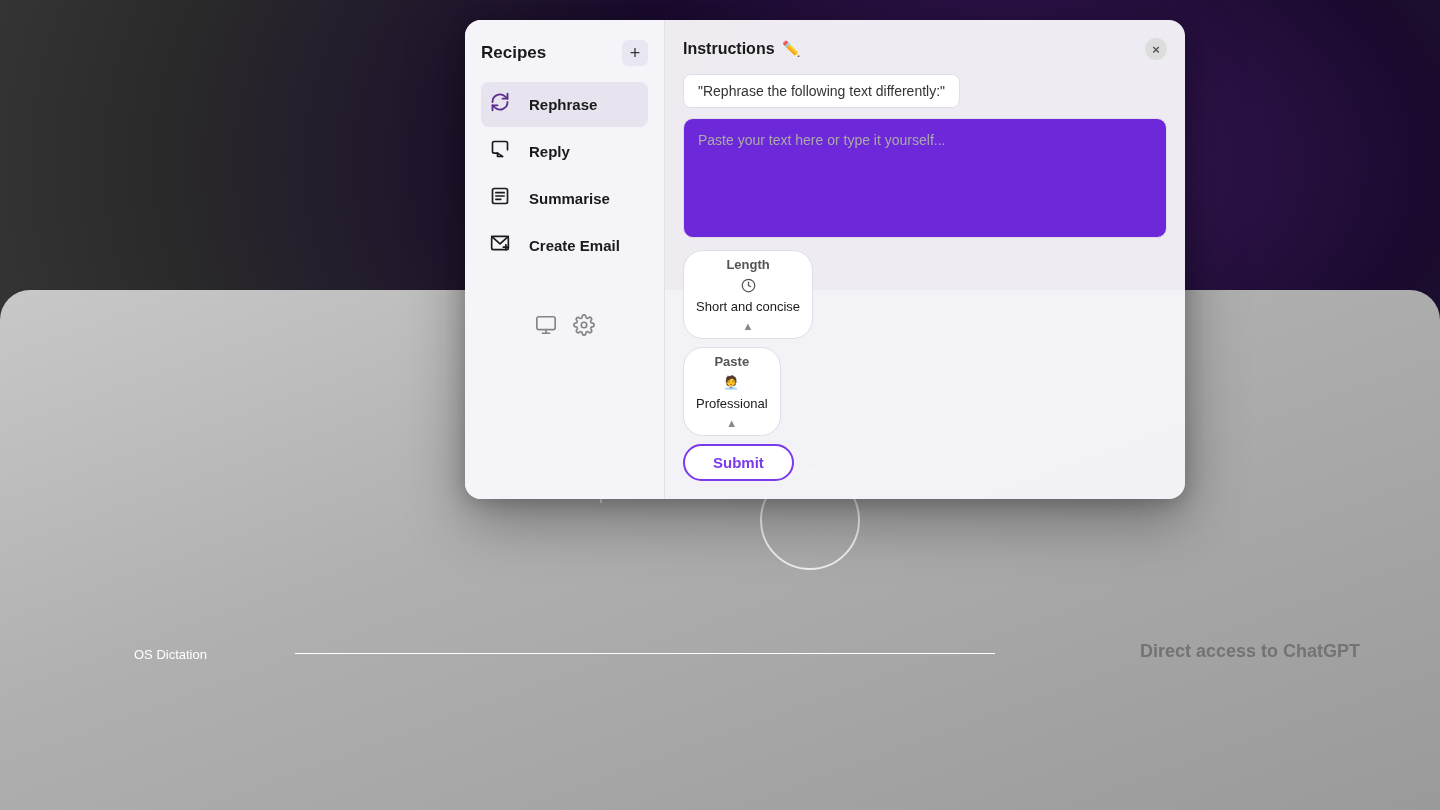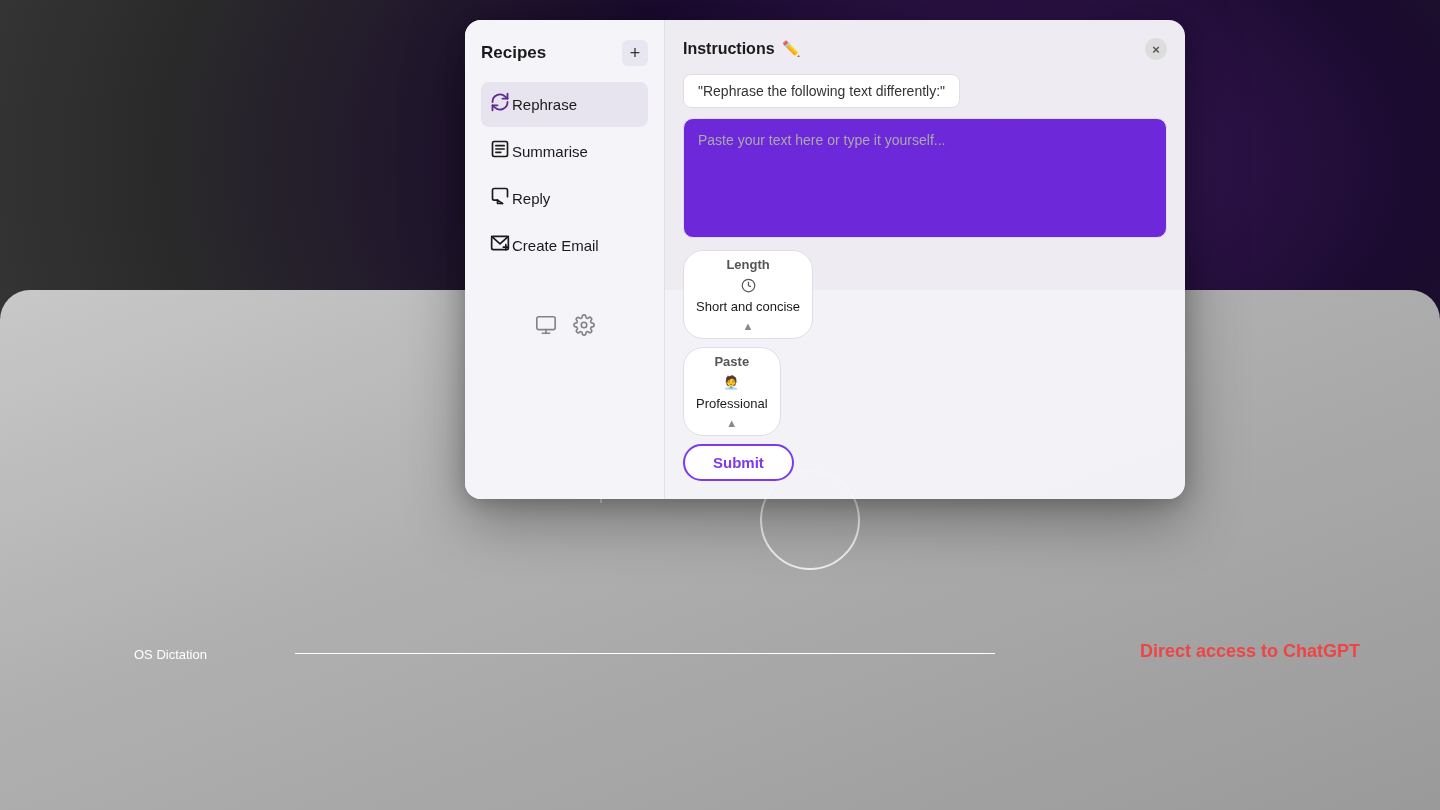--- a/index.html
+++ b/index.html
@@ -179,26 +179,26 @@
       justify-content: center;
       cursor: pointer;
       font-size: 18px;
       color: #333;
       font-weight: 300;
     }
 
     .recipe-item {
       display: flex;
       align-items: center;
-      gap: 1px;
+      gap: 18px;
       padding: 10px 8px;
       border-radius: 8px;
       cursor: pointer;
       font-size: 15px;
-      font-weight: 400;
+      font-weight: 700;
       color: #1a1a1a;
       margin-bottom: 2px;
     }
 
     .recipe-item:first-child {
       color: #5b2d8e;
     }
 
     .recipe-item.active {
       background: rgba(91, 45, 142, 0.08);
@@ -371,21 +371,21 @@
 
 <div class="mouse-container">
   <div class="circle-highlight"></div>
 </div>
 
 <div class="connector-line"></div>
 
 <div style="position:absolute; bottom:148px; left:134px; color:white; font-size:13px; font-weight:400;">OS Dictation</div>
 <div style="position:absolute; bottom:156px; left:295px; width:330px; height:1.5px; background:white;"></div>
 
-<div style="position:absolute; bottom:148px; right:80px; color:#ef4444; font-size:18px; font-weight:600;">Direct access to ChatGPT</div>
+<div style="position:absolute; bottom:148px; right:80px; color:#737373; font-size:18px; font-weight:600;">Direct access to ChatGPT</div>
 <div style="position:absolute; bottom:156px; right:445px; width:600px; height:1.5px; background:white;"></div>
 
 <div class="popup-wrapper">
 
   <div class="recipes-panel">
     <div class="recipes-header">
       <span class="recipes-title">Recipes</span>
       <div class="add-button">+</div>
     </div>
 
@@ -397,38 +397,38 @@
           <path d="M3 22v-6h6"></path>
           <path d="M21 12a9 9 0 0 1-15 6.7L3 16"></path>
         </svg>
       </span>
       <span>Rephrase</span>
     </div>
 
     <div class="recipe-item">
       <span class="recipe-icon">
         <svg width="20" height="20" viewBox="0 0 24 24" fill="none" stroke="#1a1a1a" stroke-width="2" stroke-linecap="round" stroke-linejoin="round">
+          <path d="M9 17H5a2 2 0 0 1-2-2V5a2 2 0 0 1 2-2h14a2 2 0 0 1 2 2v8"></path>
+          <polyline points="15 21 9 21 9 17"></polyline>
+          <path d="M9 17l6 4"></path>
+        </svg>
+      </span>
+      <span>Reply</span>
+    </div>
+
+    <div class="recipe-item">
+      <span class="recipe-icon">
+        <svg width="20" height="20" viewBox="0 0 24 24" fill="none" stroke="#1a1a1a" stroke-width="2" stroke-linecap="round" stroke-linejoin="round">
           <rect x="3" y="3" width="18" height="18" rx="2"></rect>
           <line x1="7" y1="8" x2="17" y2="8"></line>
           <line x1="7" y1="12" x2="17" y2="12"></line>
           <line x1="7" y1="16" x2="13" y2="16"></line>
         </svg>
       </span>
       <span>Summarise</span>
-    </div>
-
-    <div class="recipe-item">
-      <span class="recipe-icon">
-        <svg width="20" height="20" viewBox="0 0 24 24" fill="none" stroke="#1a1a1a" stroke-width="2" stroke-linecap="round" stroke-linejoin="round">
-          <path d="M9 17H5a2 2 0 0 1-2-2V5a2 2 0 0 1 2-2h14a2 2 0 0 1 2 2v8"></path>
-          <polyline points="15 21 9 21 9 17"></polyline>
-          <path d="M9 17l6 4"></path>
-        </svg>
-      </span>
-      <span>Reply</span>
     </div>
 
     <div class="recipe-item">
       <span class="recipe-icon">
         <svg width="20" height="20" viewBox="0 0 24 24" fill="none" stroke="#1a1a1a" stroke-width="2" stroke-linecap="round" stroke-linejoin="round">
           <rect x="2" y="4" width="20" height="16" rx="2"></rect>
           <polyline points="2,4 12,13 22,4"></polyline>
           <line x1="16" y1="17" x2="22" y2="17"></line>
           <line x1="19" y1="14" x2="19" y2="20"></line>
         </svg>

